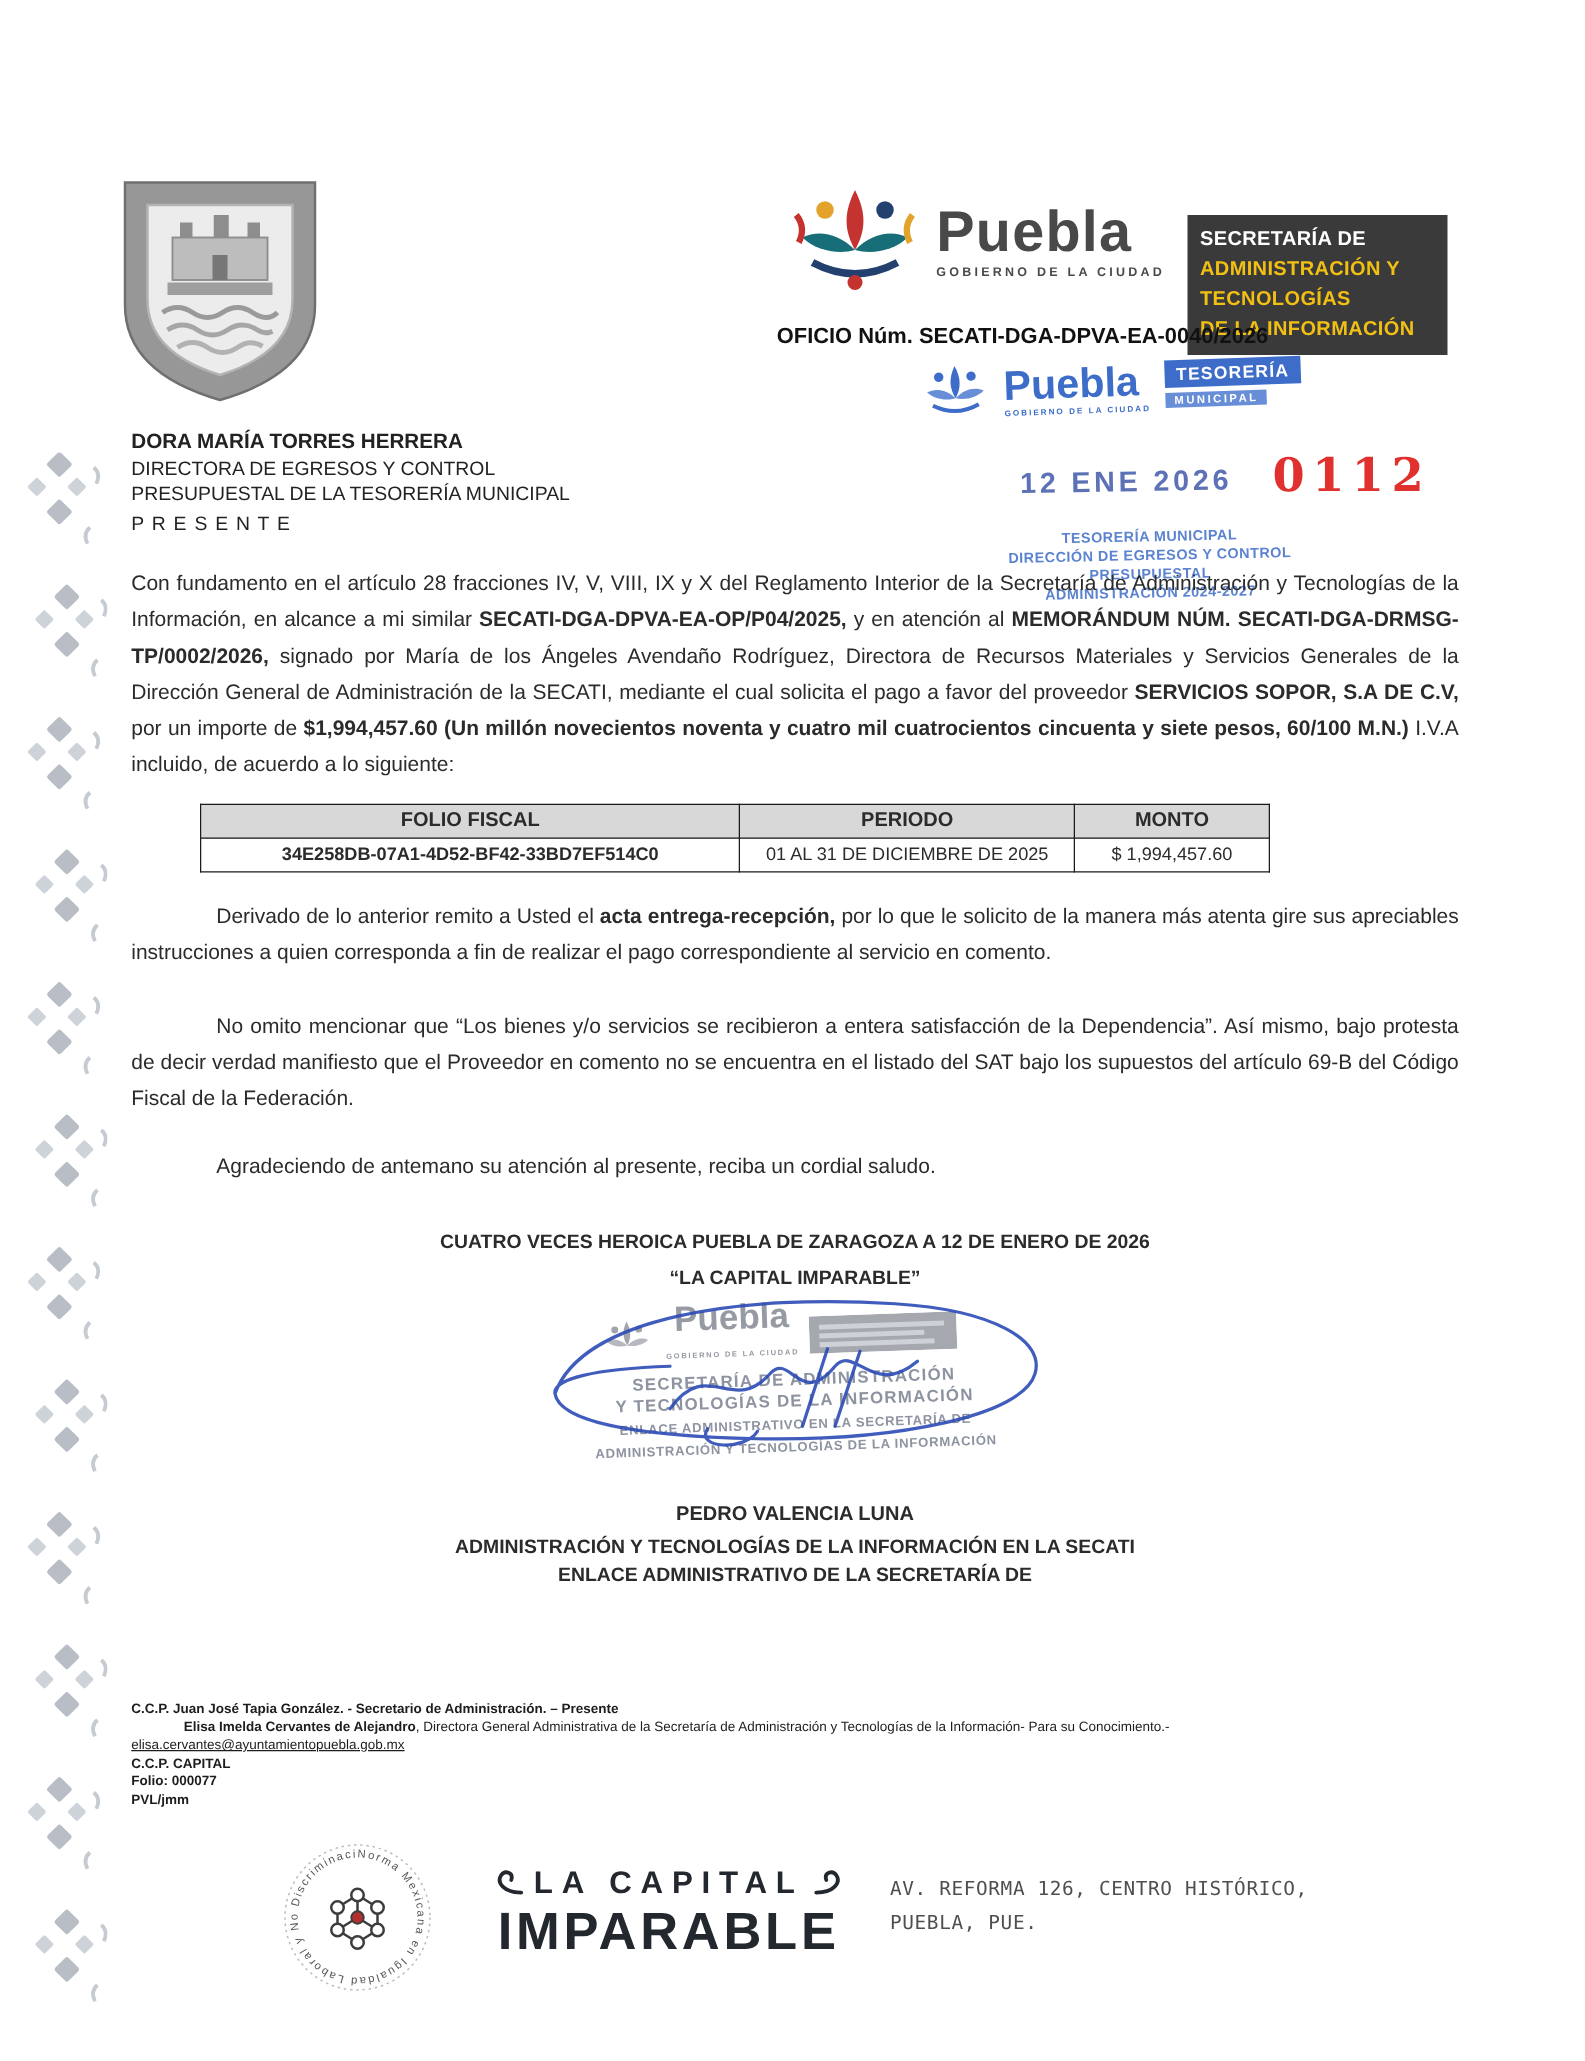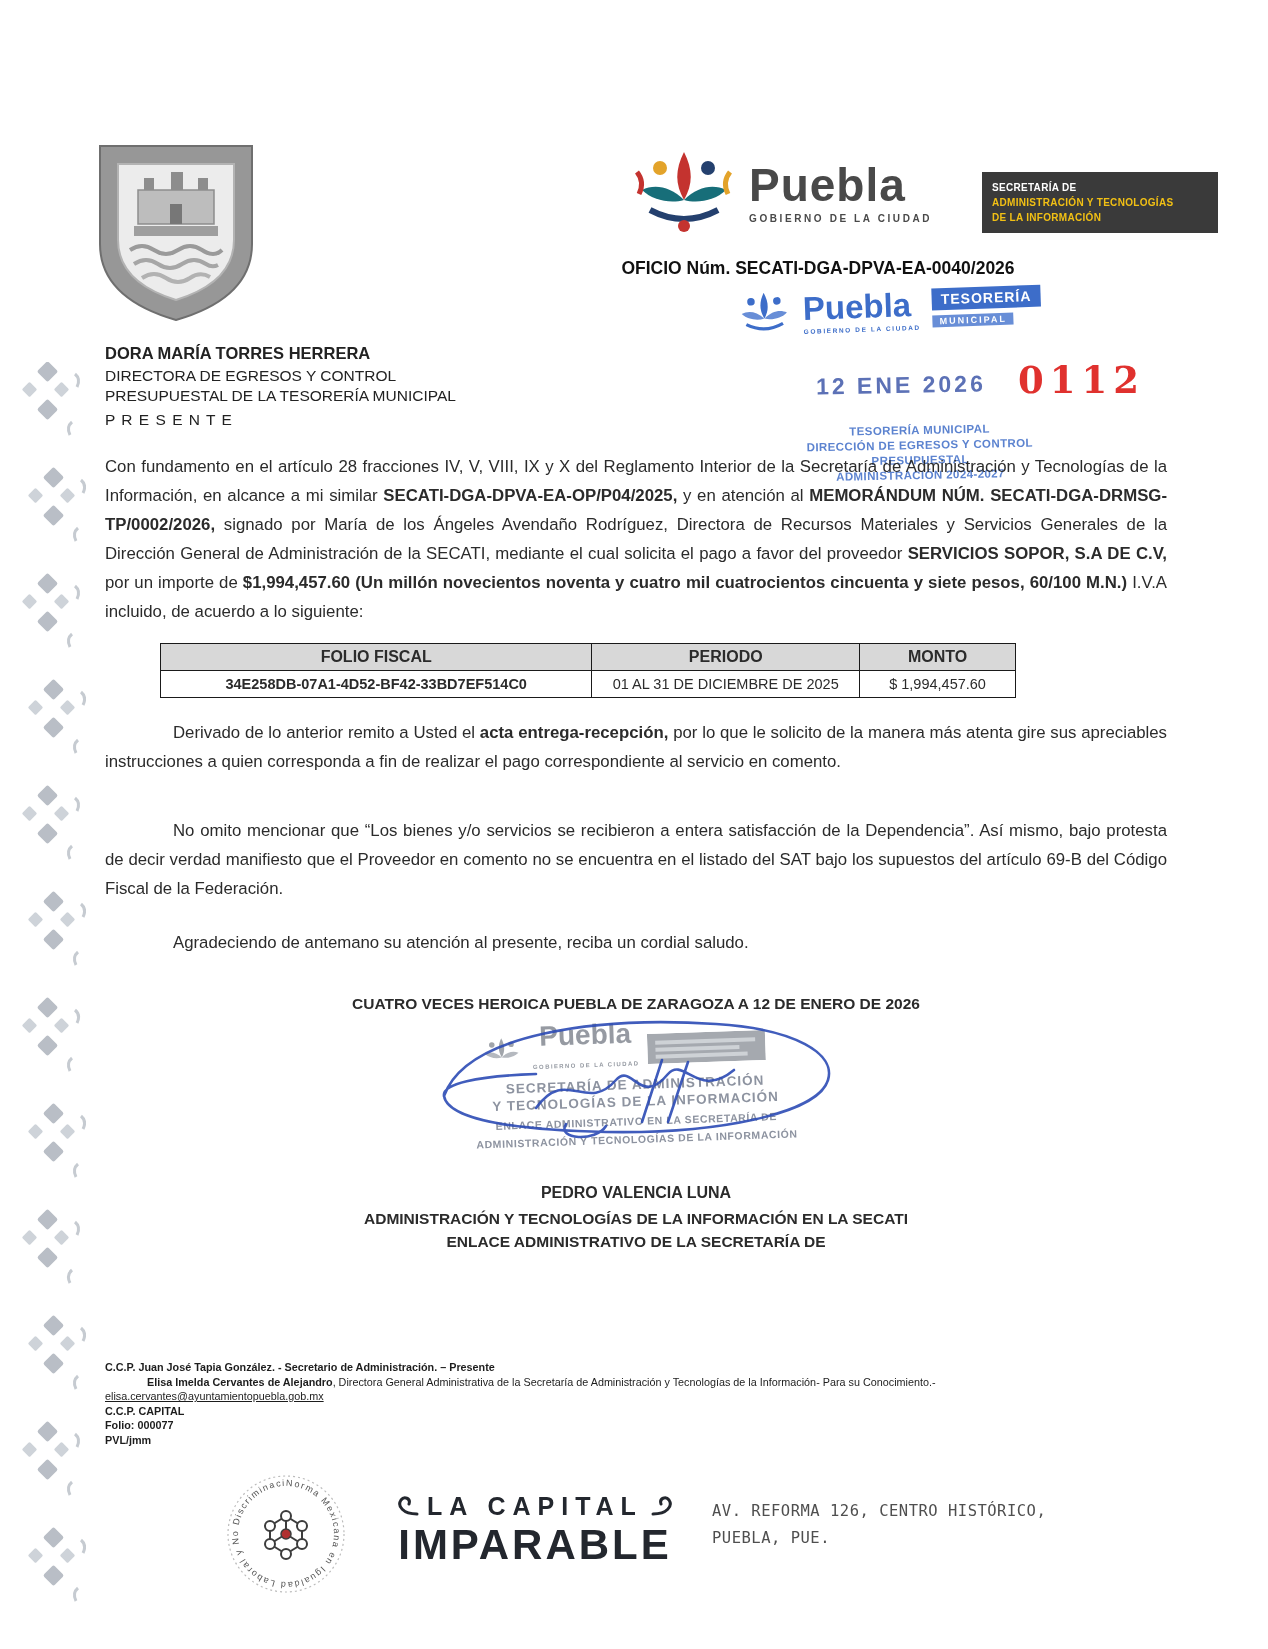--- a/index.html
+++ b/index.html
@@ -14,23 +14,23 @@
 
   
   .crest { position:absolute; left:86px; top:134px; }
 
   
   .brand { position:absolute; left:626px; top:146px; display:flex; align-items:flex-start; gap:8px; }
   .brand-text { margin-top:16px; }
   .puebla-word { font-size:46px; font-weight:bold; color:#494949; letter-spacing:1px; line-height:1; }
   .puebla-gov  { font-size:10px; font-weight:bold; letter-spacing:2.6px; color:#494949; margin-top:5px; }
   .sec-box {
-    position:absolute; left:982px; top:172px; width:236px;
+    position:absolute; left:950px; top:172px; width:208px;
     background:var(--accent-dark, #3a3a3a); color:#fff;
-    padding:8px 10px; font-size:10px; font-weight:bold; line-height:1.5; letter-spacing:.3px;
+    padding:8px 10px; font-size:16px; font-weight:bold; line-height:1.5; letter-spacing:.3px;
   }
   .sec-box .yellow { color:var(--brand-yellow, #f2c014); }
 
   .oficio { position:absolute; left:556px; top:258px; width:524px; text-align:center;
             font-weight:bold; font-size:17.5px; color:#111; }
 
   
   .tstamp { position:absolute; left:733px; top:284px; transform:rotate(-2deg);
             display:flex; align-items:center; gap:8px; opacity:.93; }
   .t-word { font-size:33px; font-weight:bold; color:var(--stamp-blue, #2f63c5); line-height:1; }
@@ -53,21 +53,21 @@
   
   .egresos-stamp { position:absolute; left:762px; top:423px; width:316px; text-align:center;
                    color:#4f79cc; font-weight:bold; font-size:11.5px; line-height:15px;
                    transform:rotate(-1.2deg); opacity:.92; letter-spacing:.4px; }
 
   
   .content { position:absolute; left:105px; top:452px; width:1062px;
              font-size:16.8px; line-height:29px; text-align:justify; color:#2b2b2b; }
   .para b { font-weight:bold; }
   .indent { text-indent:68px; }
-  .p2 { margin-top:20px; } .p3 { margin-top:40px; } .p4 { margin-top:25px; }
+  .p2 { margin-top:20px; } .p3 { margin-top:30px; } .p4 { margin-top:25px; }
 
   .doc-table { margin:17px 0 0 55px; border-collapse:collapse; width:856px;
                font-size:14.5px; line-height:18px; text-align:center; }
   .doc-table th, .doc-table td { border:1.6px solid #1a1a1a; padding:4px 8px; }
   .doc-table th { background:var(--table-header-bg, #d8d8d8); font-size:16px; font-weight:bold; }
   .cell-folio { font-weight:bold; }
 
   
   .sig { margin-top:32px; text-align:center; font-size:15.5px; }
   .atent { font-weight:bold; font-size:16px; letter-spacing:1px; margin-bottom:4px; }
@@ -228,20 +228,21 @@
     </table>
 
     <p class="para indent p2"><span>Derivado de lo anterior remito a Usted el </span><b>acta entrega-recepción,</b><span> por lo que le solicito de la manera más atenta gire sus apreciables instrucciones a quien corresponda a fin de realizar el pago correspondiente al servicio en comento.</span></p>
 
     <p class="para indent p3">No omito mencionar que “Los bienes y/o servicios se recibieron a entera satisfacción de la Dependencia”. Así mismo, bajo protesta de decir verdad manifiesto que el Proveedor en comento no se encuentra en el listado del SAT bajo los supuestos del artículo 69-B del Código Fiscal de la Federación.</p>
 
     <p class="para indent p4">Agradeciendo de antemano su atención al presente, reciba un cordial saludo.</p>
 
     <div class="sig">
       <div class="sigline">CUATRO VECES HEROICA PUEBLA DE ZARAGOZA A 12 DE ENERO DE 2026</div>
+      <div class="sigline">“LA CAPITAL IMPARABLE”</div>
 
       <div class="stamp-zone">
         <div class="gray-logo">
           <svg width="46" height="38" viewBox="0 0 115 92">
             <path d="M58,6 C49,24 49,38 58,54 C67,38 67,24 58,6" fill="#8a8f97"></path>
             <path d="M58,54 C44,40 28,38 16,44 C26,54 44,58 58,54" fill="#a3a8b0"></path>
             <path d="M58,54 C72,40 88,38 100,44 C90,54 72,58 58,54" fill="#a3a8b0"></path>
             <circle cx="34" cy="22" r="7" fill="#8a8f97"></circle>
             <circle cx="82" cy="22" r="7" fill="#8a8f97"></circle>
           </svg>

